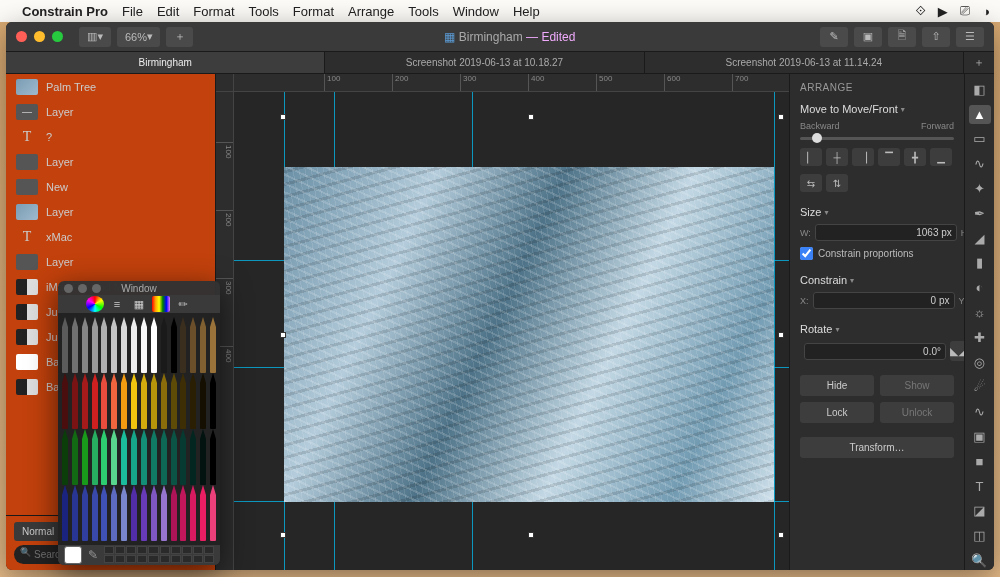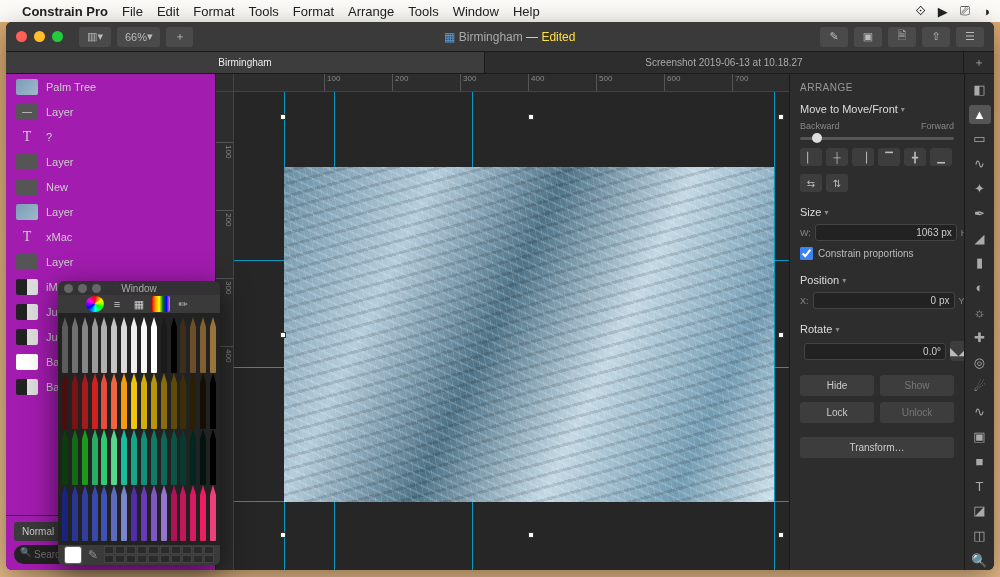--- a/index.html
+++ b/index.html
@@ -18,35 +18,35 @@
 
 
 .toolbar { height: 30px; background: #3a3a3a; display: flex; align-items: center; padding: 0 10px; border-bottom: 1px solid #1a1a1a; }
 .traffic-lights { display: flex; gap: 7px; margin-right: 16px; }
 .traffic-light { width: 11px; height: 11px; border-radius: 50%; }
 .tl-red { background: #ff5f56; }
 .tl-yellow { background: #ffbd2e; }
 .tl-green { background: #27c93f; }
 .toolbar-btn { height: 20px; padding: 0 8px; background: #4a4a4a; border-radius: 3px; display: flex; align-items: center; justify-content: center; margin-right: 6px; color: #bbb; font-size: 11px; cursor: pointer; }
 .toolbar-title { flex: 1; text-align: center; color: #aaa; font-size: 12px; }
-.toolbar-title .edited { color: #fde047; }
+.toolbar-title .edited { color: #f0abfc; }
 .toolbar-right { display: flex; gap: 6px; }
 .toolbar-right .toolbar-btn { margin-right: 0; width: 28px; padding: 0; }
 
 
 .doc-tabs { height: 22px; background: #2d2d2d; display: flex; border-bottom: 1px solid #1a1a1a; }
 .doc-tab { flex: 1; display: flex; align-items: center; justify-content: center; font-size: 10px; color: #aaa; border-right: 1px solid #1a1a1a; cursor: pointer; }
 .doc-tab.active { background: #3d3d3d; color: #eee; }
 .doc-tab-add { width: 30px; display: flex; align-items: center; justify-content: center; cursor: pointer; color: #aaa; }
 
 
 .main { flex: 1; display: flex; overflow: hidden; }
 
 
-.layers-panel { width: 210px; background: #a21caf; border-right: 1px solid #1a1a1a; display: flex; flex-direction: column; }
+.layers-panel { width: 210px; background: #c2410c; border-right: 1px solid #1a1a1a; display: flex; flex-direction: column; }
 .layers-list { flex: 1; overflow-y: auto; }
 .layer-item { height: 25px; display: flex; align-items: center; padding: 0 10px; gap: 8px; cursor: pointer; }
 .layer-thumb { width: 22px; height: 16px; background: #555; border-radius: 2px; flex-shrink: 0; display: flex; align-items: center; justify-content: center; font-size: 10px; color: #ccc; }
 .layer-thumb.text { background: none; font-family: serif; font-size: 14px; }
 .layer-thumb.image { background: linear-gradient(135deg, #7a9db5 0%, #9fb9cc 100%); }
 .layer-thumb.white { background: #fff; }
 .layer-thumb.bw { background: linear-gradient(90deg, #222 50%, #ddd 50%); }
 .layer-name { font-size: 11px; color: #ccc; white-space: nowrap; overflow: hidden; }
 .layers-bottom { padding: 6px 8px; border-top: 1px solid #1a1a1a; }
 .blend-select { width: 100%; background: #3a3a3a; border: none; color: #ccc; font-size: 10px; padding: 3px 4px; border-radius: 3px; }
@@ -161,20 +161,23 @@
     </div>
   </div>
 
   <div class="doc-tabs">
     <div class="doc-tab active">
         <span>Birmingham</span>
       </div>
     <div class="doc-tab">
         <span>Screenshot 2019-06-13 at 10.18.27</span>
       </div>
+    <div class="doc-tab">
+        <span>Screenshot 2019-06-13 at 11.14.24</span>
+      </div>
     <div class="doc-tab-add">＋</div>
   </div>
 
   <div class="main">
 
     <div class="layers-panel">
       <div class="layers-list" id="layers-list">
           <div class="layer-item">
             <div class="layer-thumb image"></div>
             <div class="layer-name">Palm Tree</div>
@@ -320,21 +323,21 @@
 
         </div>
         <label class="insp-check">
           <input type="checkbox" checked="" style="">
             <span>Constrain proportions</span>
         </label>
       </div>
 
       <div class="insp-section">
         <div class="insp-label">
-            <span>Position</span>
+            <span>Constrain</span>
             <span class="disclosure">▾</span>
           </div>
         <div class="insp-row">
           <span class="insp-sublabel">X:</span>
           <input class="num-field" value="0 px" style="">
           <span class="insp-sublabel">Y:</span>
 
         </div>
       </div>
 

